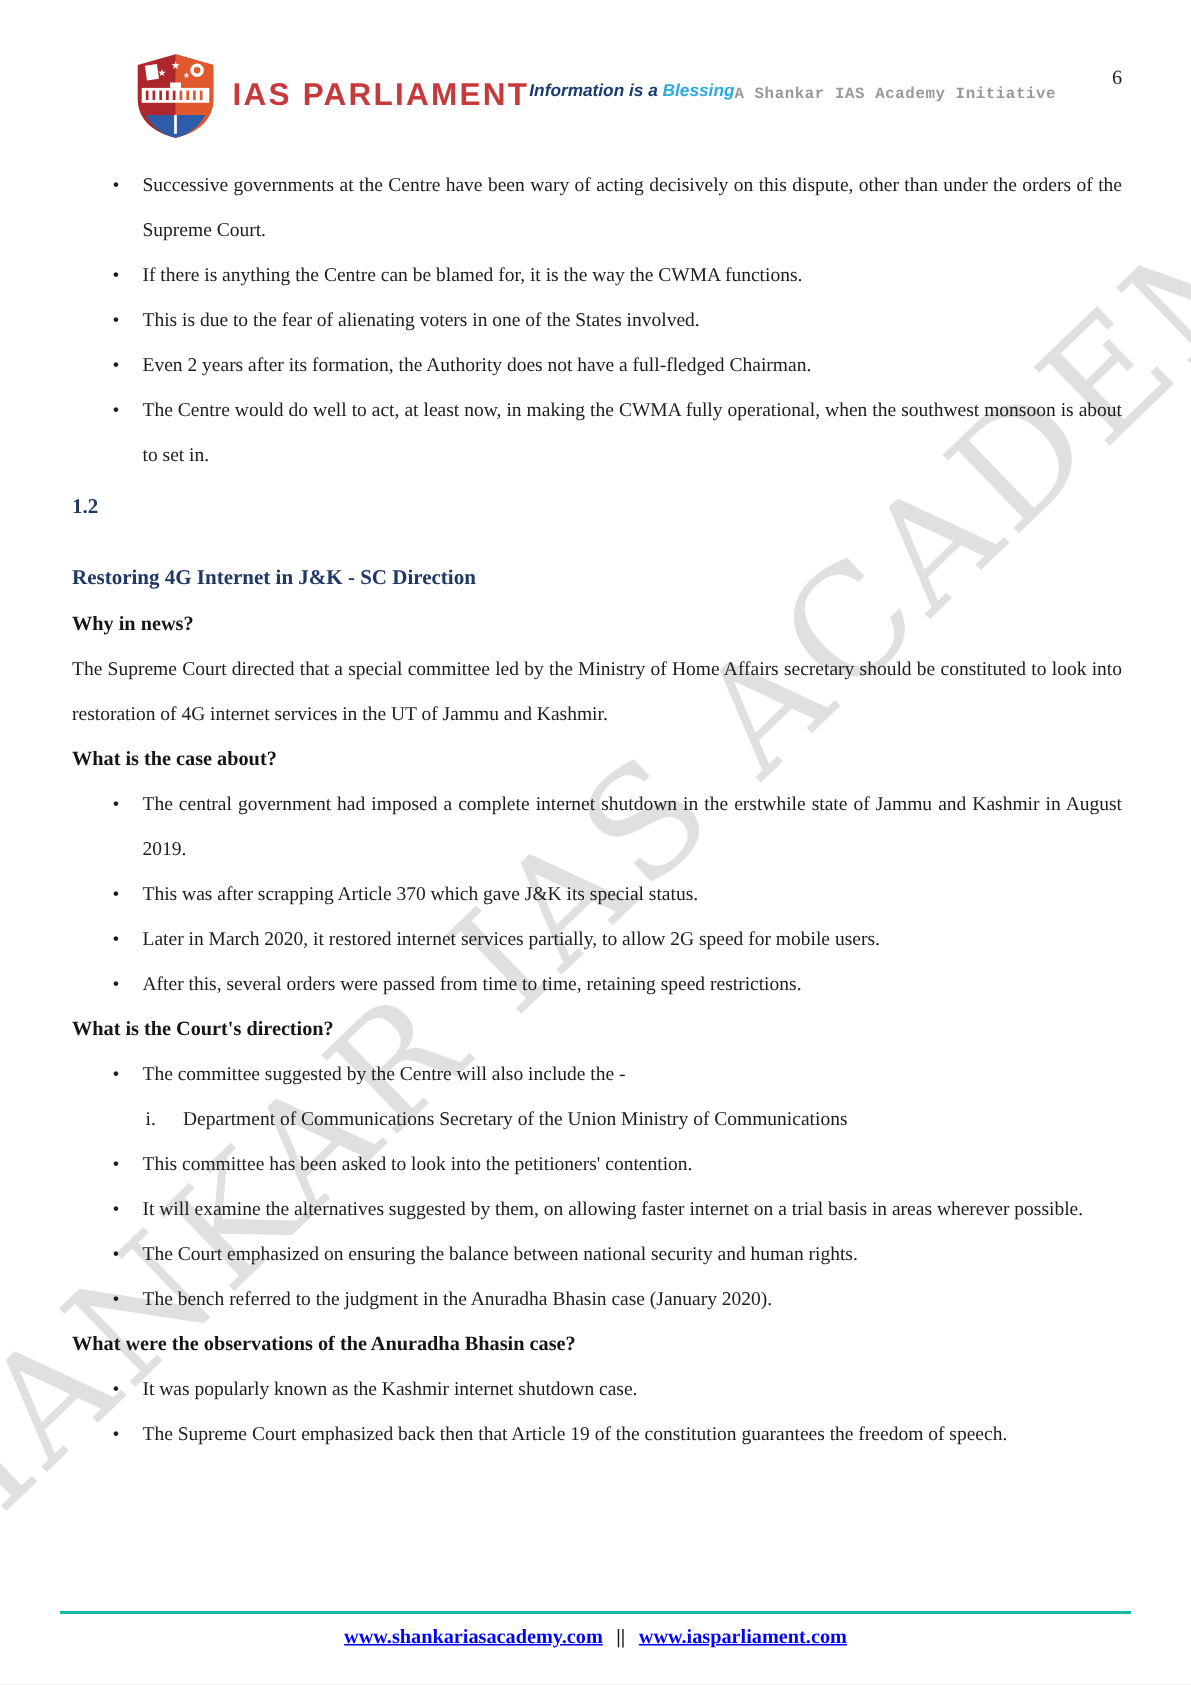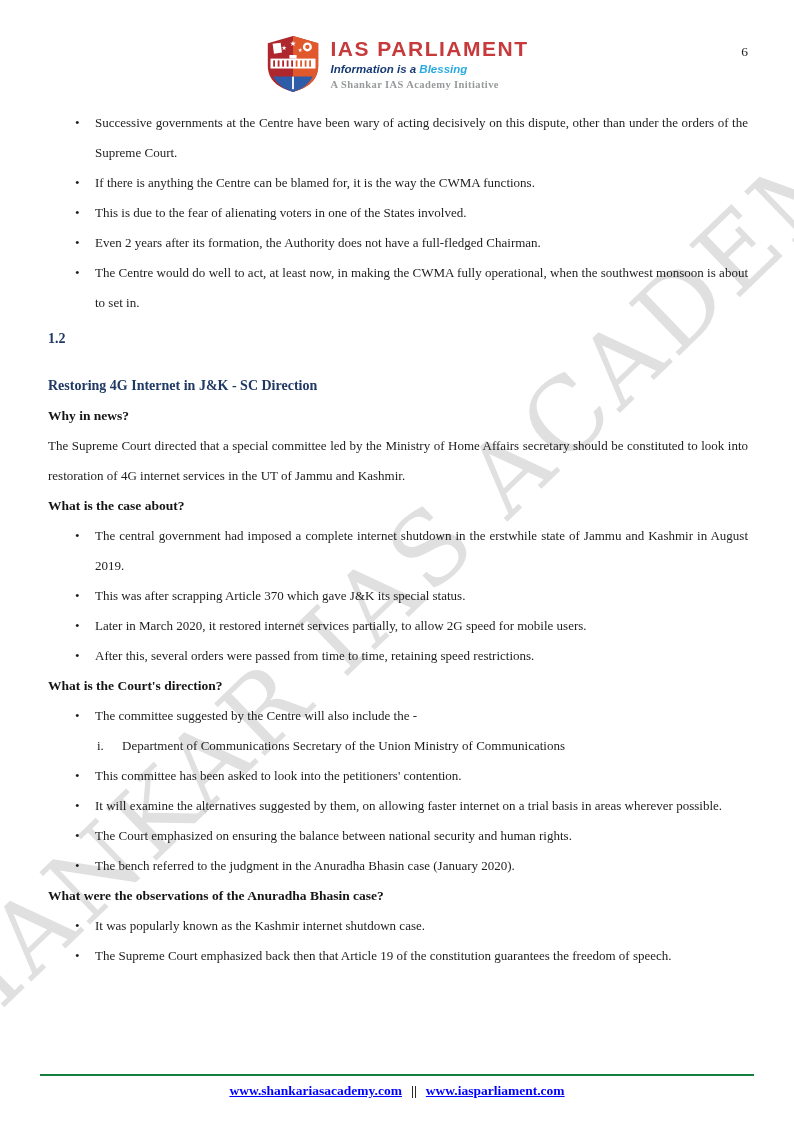--- a/index.html
+++ b/index.html
@@ -15,32 +15,32 @@
     transform:translate(-50%,-50%) rotate(-44deg);
     font-family:"DejaVu Serif",serif;
     font-size:100px;letter-spacing:4px;white-space:nowrap;
     color:rgba(125,125,125,0.24);
     pointer-events:none;
   }
   
   .header{position:relative;z-index:1;padding-top:34px;display:flex;justify-content:center;}
   .pagenum{position:absolute;top:44px;right:46px;z-index:2;font-size:13.5px;color:#222;}
   .logo{display:flex;align-items:center;gap:11px;}
-  .logo-text{display:flex;flex-direction:column;}
+  .logo-text{display:flex;flex-direction:row;}
   .brand{
     font-family:"Liberation Sans","DejaVu Sans",sans-serif;
     font-weight:bold;font-size:21px;letter-spacing:1.5px;color:#C63A3C;line-height:1.05;
   }
   .tagline{
     font-family:"Liberation Sans","DejaVu Sans",sans-serif;
     font-style:italic;font-weight:bold;font-size:11.5px;color:#173A74;margin-top:2px;
   }
   .tag-accent{color:#29ABE2;}
   .subtitle{
-    font-family:Liberation Serif, serif;
+    font-family:Liberation Mono, monospace;
     font-weight:bold;font-size:10.5px;color:#97999B;letter-spacing:0.4px;margin-top:4px;
   }
   
   .content{
     position:relative;z-index:1;
     padding:14px 46px 0 48px;
     font-size:13px;line-height:30px;
   }
   h3.qhead{font-size:13.5px;font-weight:bold;color:#151515;margin:0;line-height:30px;}
   .section-head{
@@ -50,21 +50,21 @@
   .sec-num{width:47px;flex:0 0 47px;}
   ul.blist{list-style:none;margin:0;padding:0;}
   li.b{position:relative;padding-left:47px;text-align:justify;line-height:30px;}
   li.b::before{content:"\2022";position:absolute;left:27px;top:0;font-size:13px;color:#1d1d1d;}
   li.sub{position:relative;padding-left:74px;text-align:left;line-height:30px;}
   li.sub .roman{position:absolute;left:49px;top:0;}
   p.para{margin:0;text-align:justify;line-height:30px;}
   
   .footer{
     position:absolute;left:40px;right:40px;bottom:24px;z-index:1;
-    border-top:2px solid #15803d;
+    border-top:2px solid #14b8a6;
     text-align:center;padding-top:7px;
     font-size:13.5px;font-weight:bold;
   }
   .footer a{color:#0000FE;text-decoration:underline;margin:0 9px;cursor:pointer;}
   .footer .sep{color:#1a1a1a;font-weight:bold;}
 </style>
 </head>
 <body>
 
 <div class="page">

